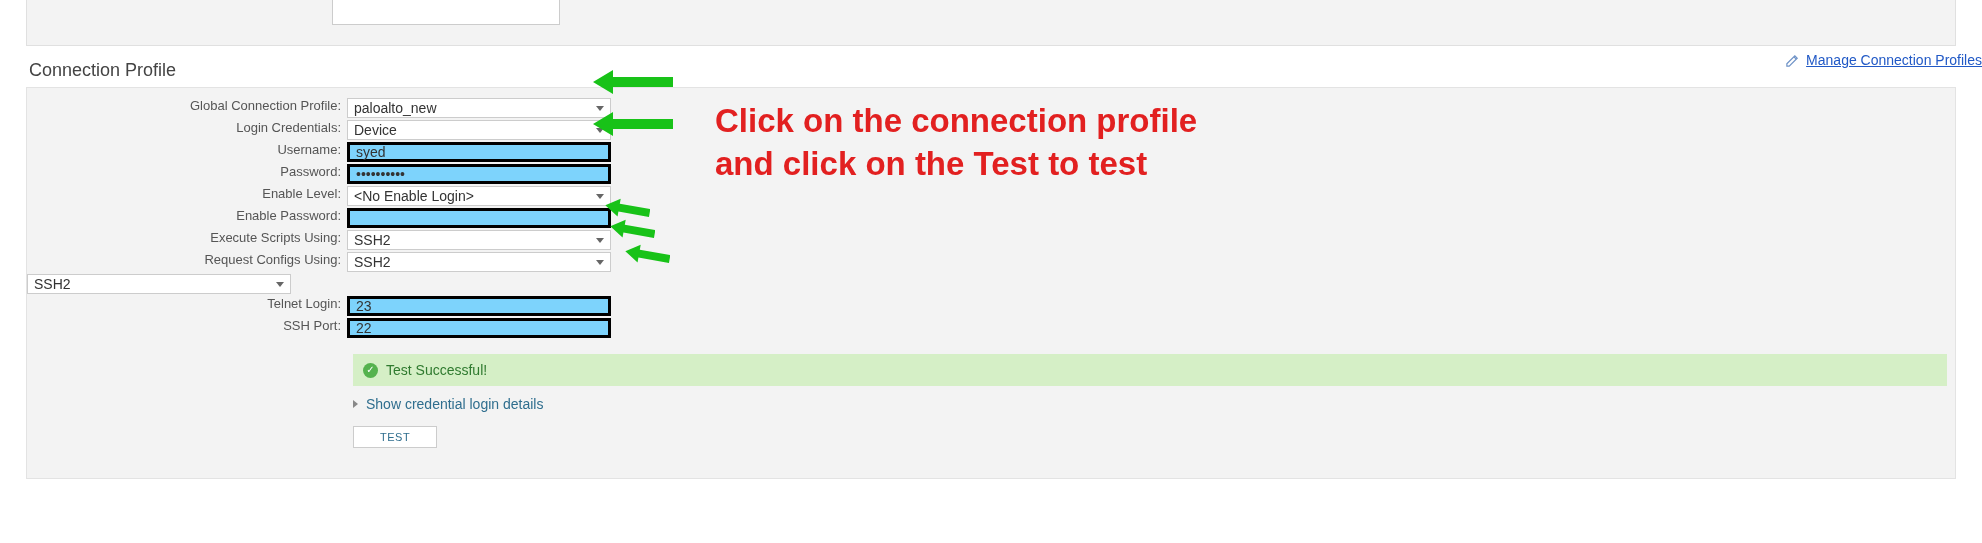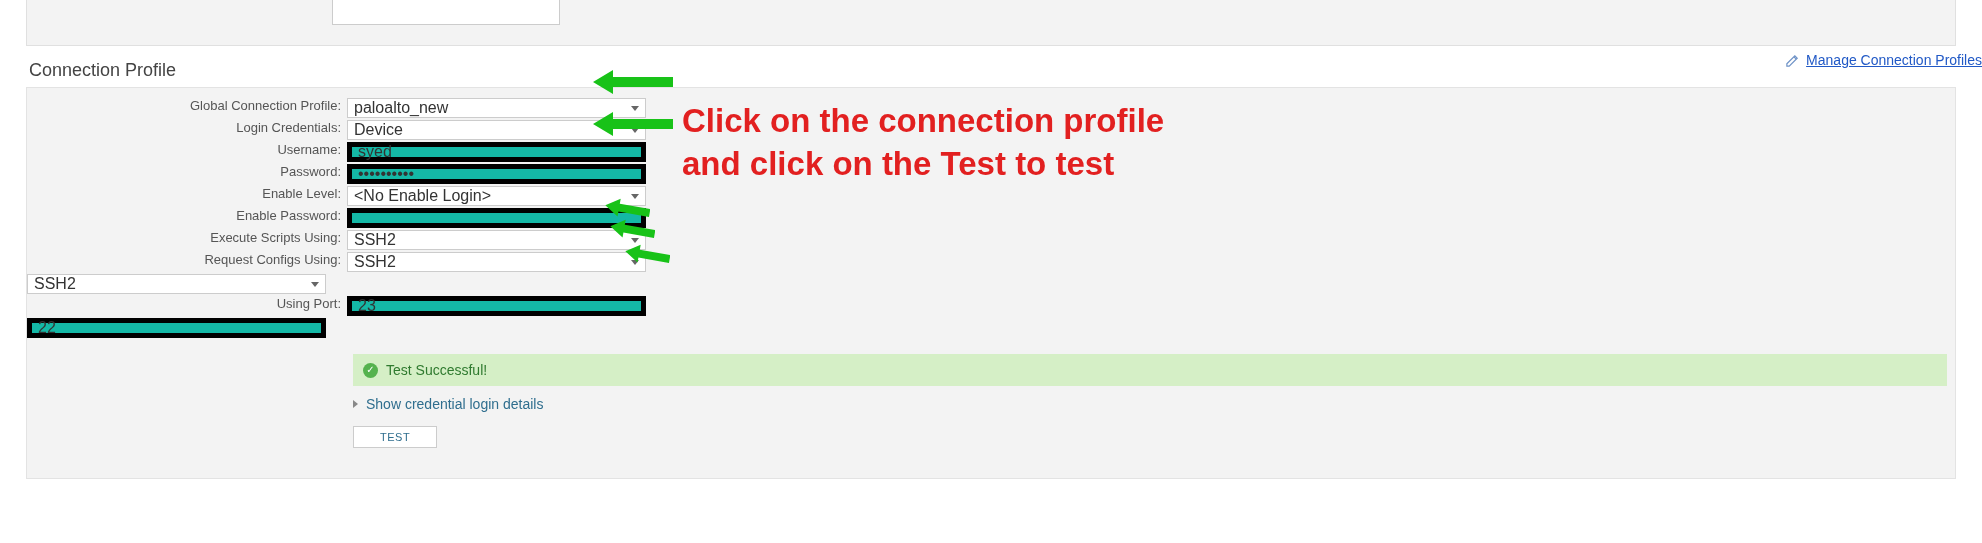--- a/index.html
+++ b/index.html
@@ -78,34 +78,34 @@
     margin-bottom: 0;
   }
   .label {
     width: 320px;
     text-align: right;
     padding-right: 6px;
     color: #555;
     font-size: 13px;
   }
   .field {
-    width: 299px;
+    width: 264px;
     height: 20px;
     background: #fff;
     border: 1px solid #ccc;
     display: flex;
     align-items: center;
     padding: 0 6px;
-    font-size: 16px;
+    font-size: 14px;
     color: #333;
     justify-content: space-between;
   }
   .field.readonly {
-    background: #14b8a6;
-    border: 5px solid #000000;
+    background: #7dd3fc;
+    border: 3px solid #000000;
     color: #333;
   }
   .field.select {
     cursor: pointer;
   }
   .tri {
     width: 0; height: 0;
     border-left: 4px solid transparent;
     border-right: 4px solid transparent;
     border-top: 5px solid #666;
@@ -164,21 +164,21 @@
 
   
   .arrow {
     position: absolute;
     pointer-events: none;
   }
 
   
   .annotation {
     position: absolute;
-    left: 682px;
+    left: 715px;
     top: 100px;
     font-size: 33px;
     font-weight: 700;
     color: #e22020;
     line-height: 1.3;
     white-space: nowrap;
   }
 </style>
 </head>
 <body>
@@ -265,27 +265,28 @@
       </div>
 
       <div class="row">
         <div class="field select">
           <span>SSH2</span>
           <span class="tri"></span>
         </div>
       </div>
 
       <div class="row">
-        <div class="label">Using Port:</div>
+        <div class="label">Telnet Login:</div>
         <div class="field readonly">
           <span>23</span>
         </div>
       </div>
 
       <div class="row">
+        <div class="label">SSH Port:</div>
         <div class="field readonly">
           <span>22</span>
         </div>
       </div>
 
     </div>
 
     <div class="status-bar">
       <span class="ok-circle">✓</span>
       <span>Test Successful!</span>

